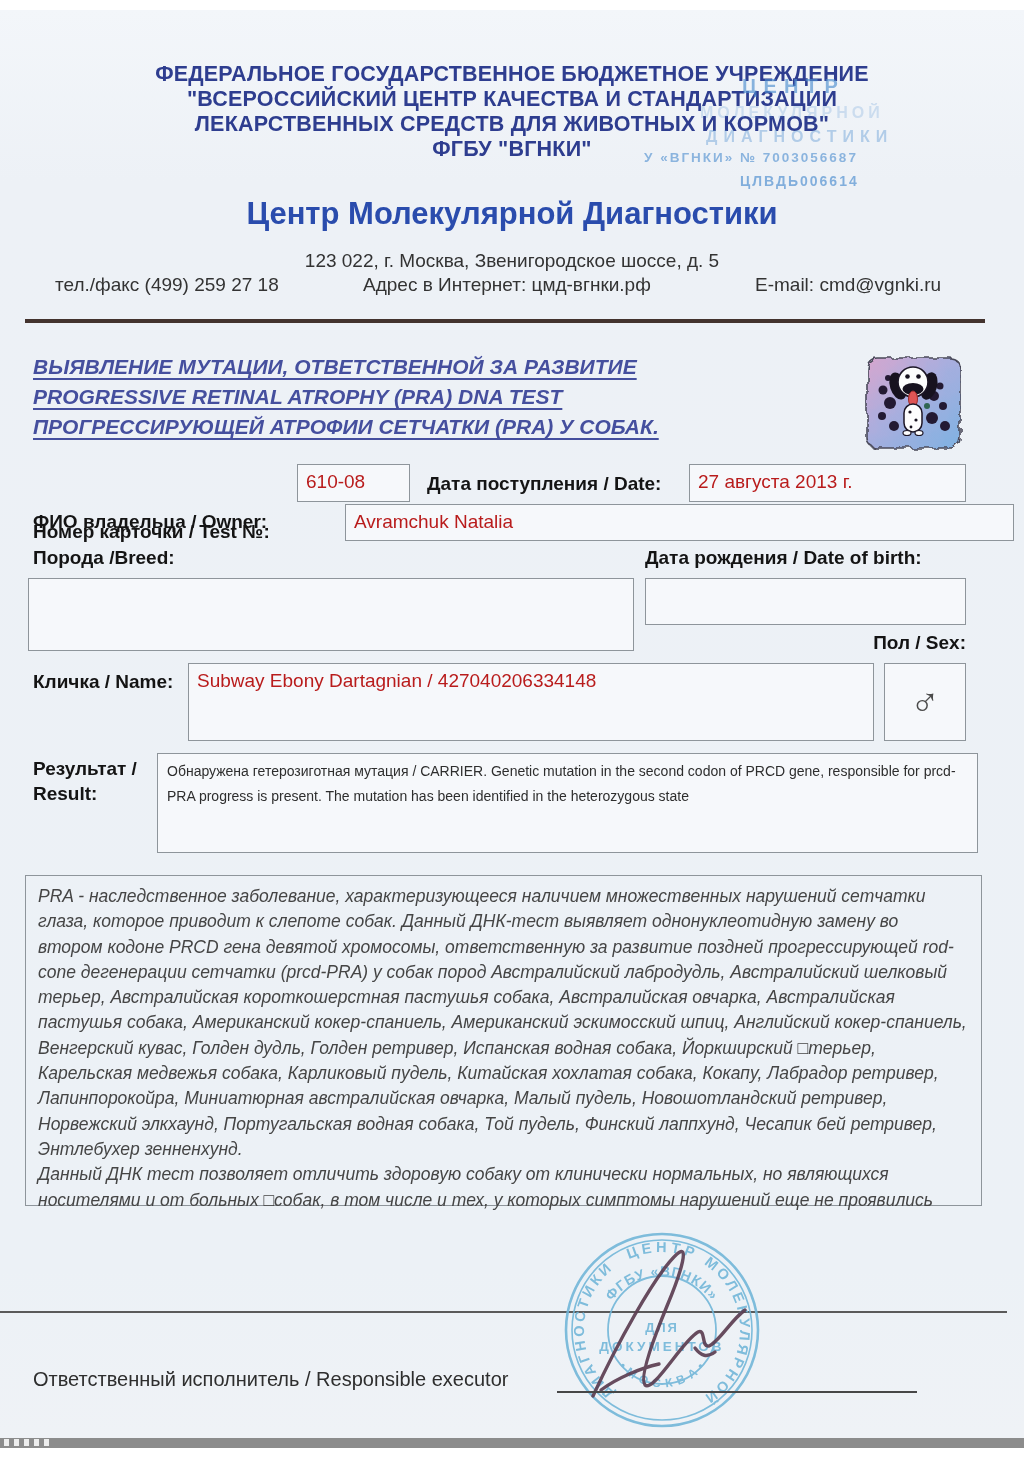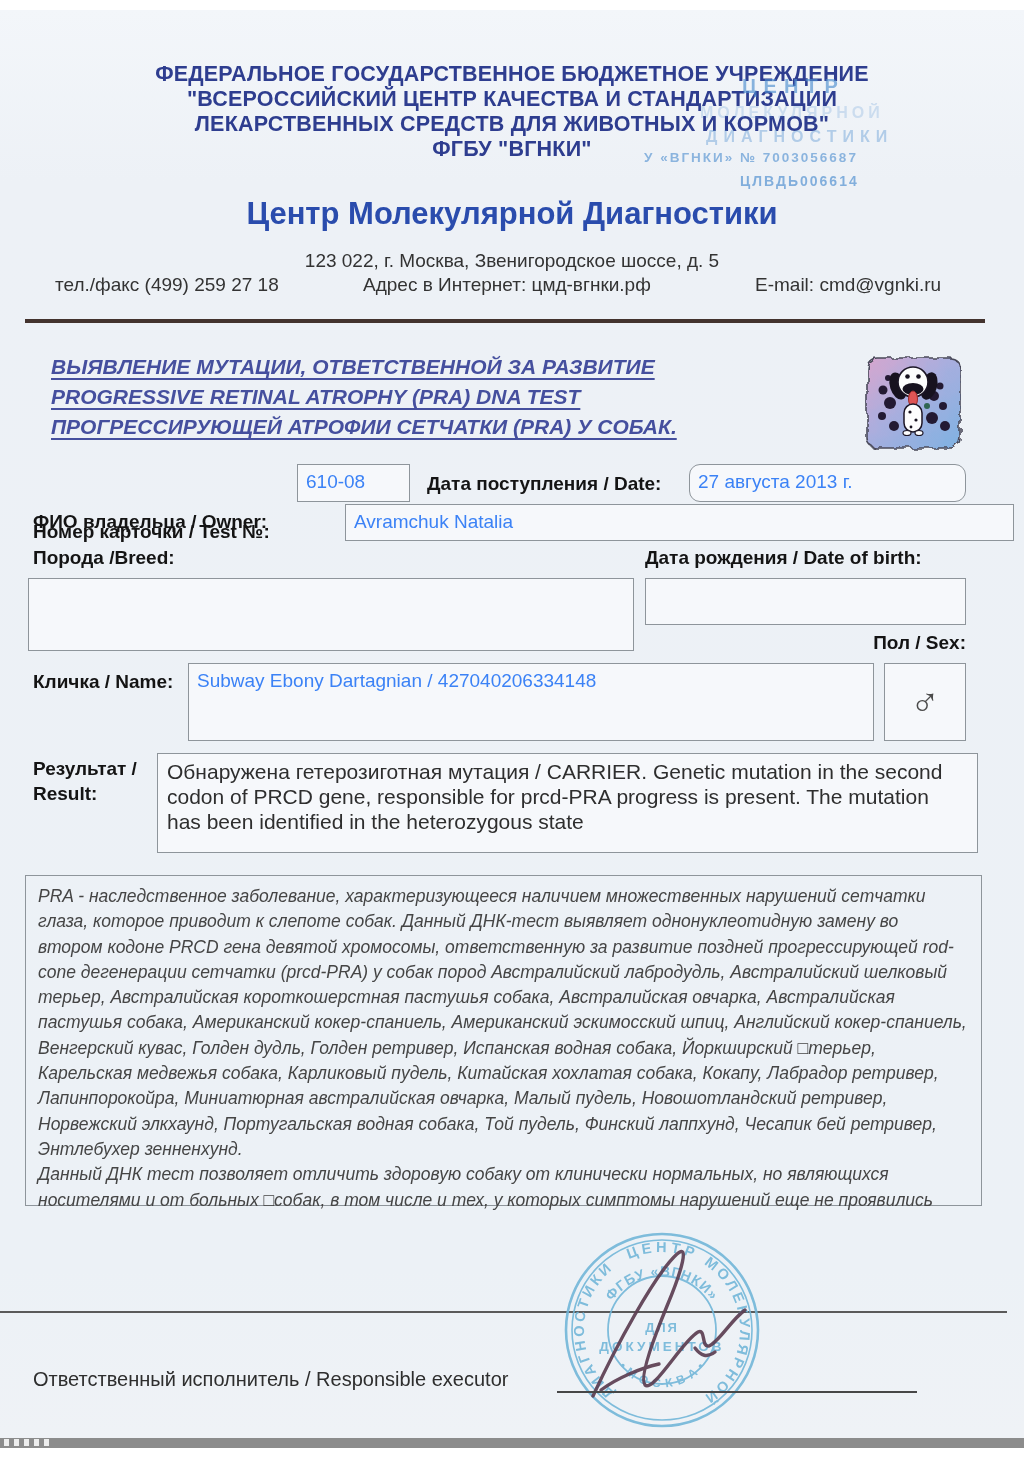--- a/index.html
+++ b/index.html
@@ -23,27 +23,27 @@
     font-weight:700; font-size:31px; color:#2a4cad;
   }
   .address {
     position:absolute; left:12px; top:250px; width:1000px; text-align:center;
     font-size:19px; color:#333;
   }
   .contacts { position:absolute; top:274px; font-size:19px; color:#333; white-space:nowrap; }
   .rule { position:absolute; left:25px; top:319px; width:960px; height:4px; background:#43332e; }
   .doc-title {
     position:absolute; left:33px; top:352px; width:790px;
-    font-weight:700; font-style:italic; font-size:21px; line-height:30px; color:#454f9e;margin-left:18px;
+    font-weight:700; font-style:italic; font-size:21px; line-height:30px; color:#454f9e;
   }
   .doc-title div { text-decoration:underline; text-decoration-thickness:2px; text-underline-offset:4px; }
   .lbl { position:absolute; font-weight:700; font-size:19px; color:#141414; white-space:nowrap; }
   .box { position:absolute; border:1.5px solid #8e959b; background:rgba(255,255,255,.5); }
-  .val { font-size:19px; color:#3b82f6; padding:5px 8px; line-height:24px; }
-  .result-val { font-size:21px; color:#2e2e2e; padding:5px 9px; line-height:25px; }
+  .val { font-size:19px; color:#b91c1c; padding:5px 8px; line-height:24px; }
+  .result-val { font-size:14px; color:#2e2e2e; padding:5px 9px; line-height:25px; }
   .info-box {
     position:absolute; left:25px; top:875px; width:957px; height:331px;
     border:1.5px solid #8e959b; padding:8px 14px 8px 12px;
     font-style:italic; font-size:17.5px; line-height:25.3px; color:#454545;
   }
   .thin-line { position:absolute; left:0; top:1311px; width:1007px; border-top:2px solid #5a5a5a; }
   .executor { position:absolute; left:33px; top:1368px; font-size:20px; color:#2e2e2e; white-space:nowrap; }
   .sig-line { position:absolute; left:557px; top:1391px; width:360px; border-top:2px solid #474747; }
   .gray-bar { position:absolute; left:0; top:1438px; width:1024px; height:10px; background:#8c8c8c; }
   .tick { position:absolute; width:5px; height:7px; background:#ededed; top:1439px; }
@@ -126,21 +126,21 @@
       <ellipse cx="55" cy="85" rx="4" ry="2.5" fill="#fdfdfd" stroke="#1c1626" stroke-width="1.2"></ellipse>
       <ellipse cx="67" cy="85" rx="4" ry="2.5" fill="#fdfdfd" stroke="#1c1626" stroke-width="1.2"></ellipse>
     </g>
   </svg>
 
   <div class="lbl" style="left:33px; top:473px;margin-top:48px;">Номер карточки / Test №:</div>
   <div class="box" style="left:297px; top:464px; width:113px; height:38px;">
     <div class="val">610-08</div>
   </div>
   <div class="lbl" style="left:427px; top:473px;">Дата поступления / Date:</div>
-  <div class="box" style="left:689px; top:464px; width:277px; height:38px;border-radius:11px;">
+  <div class="box" style="left:689px; top:464px; width:277px; height:38px;">
     <div class="val">27 августа 2013 г.</div>
   </div>
 
   <div class="lbl" style="left:33px; top:511px;">ФИО владельца / Owner:</div>
   <div class="box" style="left:297px; top:504px; width:669px; height:37px;margin-left:48px;">
     <div class="val">Avramchuk Natalia</div>
   </div>
 
   <div class="lbl" style="left:33px; top:547px;">Порода /Breed:</div>
   <div class="lbl" style="left:645px; top:547px;">Дата рождения / Date of birth:</div>

